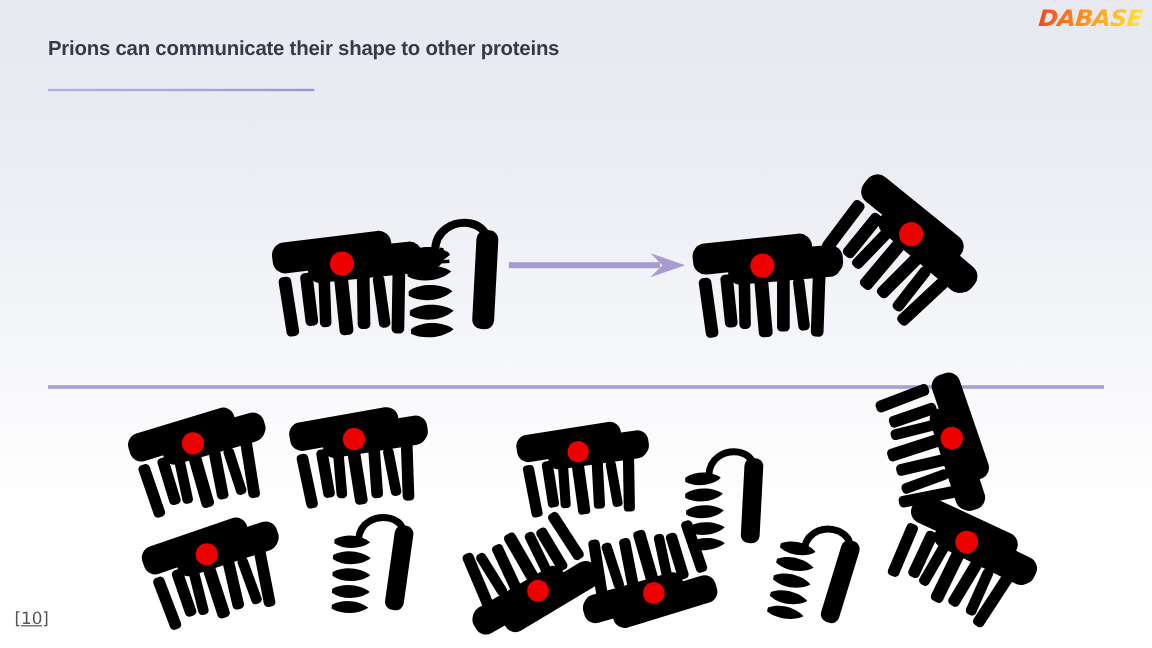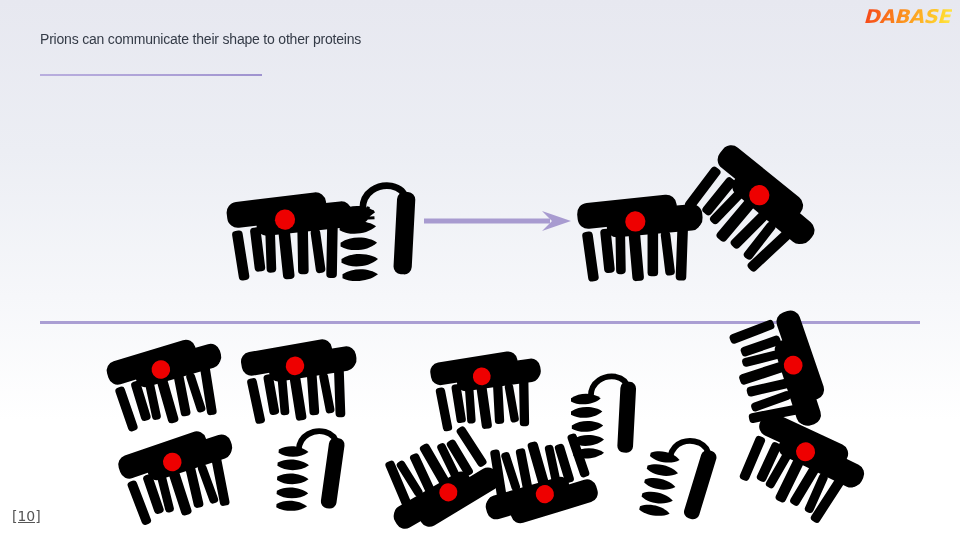--- a/index.html
+++ b/index.html
@@ -44,22 +44,22 @@
     -webkit-text-fill-color: transparent;
     transform: scaleX(1.04) skewX(-4deg);
     transform-origin: right center;
   }
 
   
   #title {
     position: absolute;
     left: 40px;
     top: 31px;
-    font-size: 14px;
-    font-weight: normal;
+    font-size: 17px;
+    font-weight: bold;
     color: #343b47;
     letter-spacing: -0.2px;
     white-space: nowrap;
   }
   #title-rule {
     position: absolute;
     left: 40px;
     top: 74px;
     width: 222px;
     height: 1.5px;

